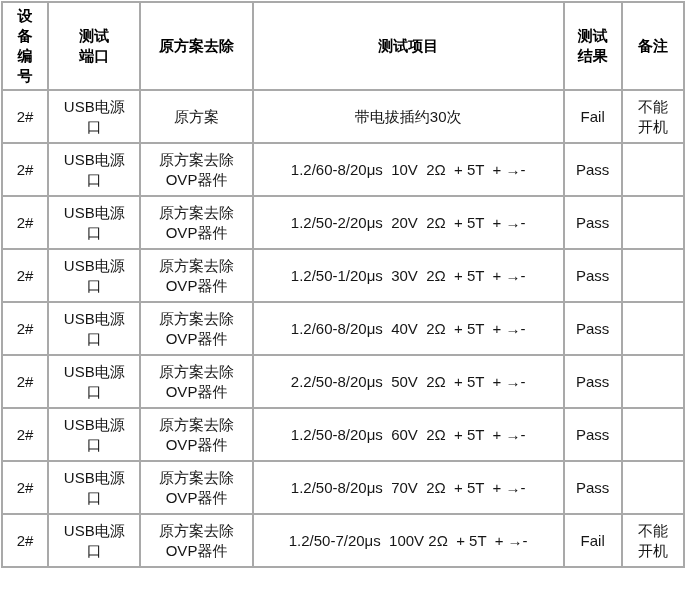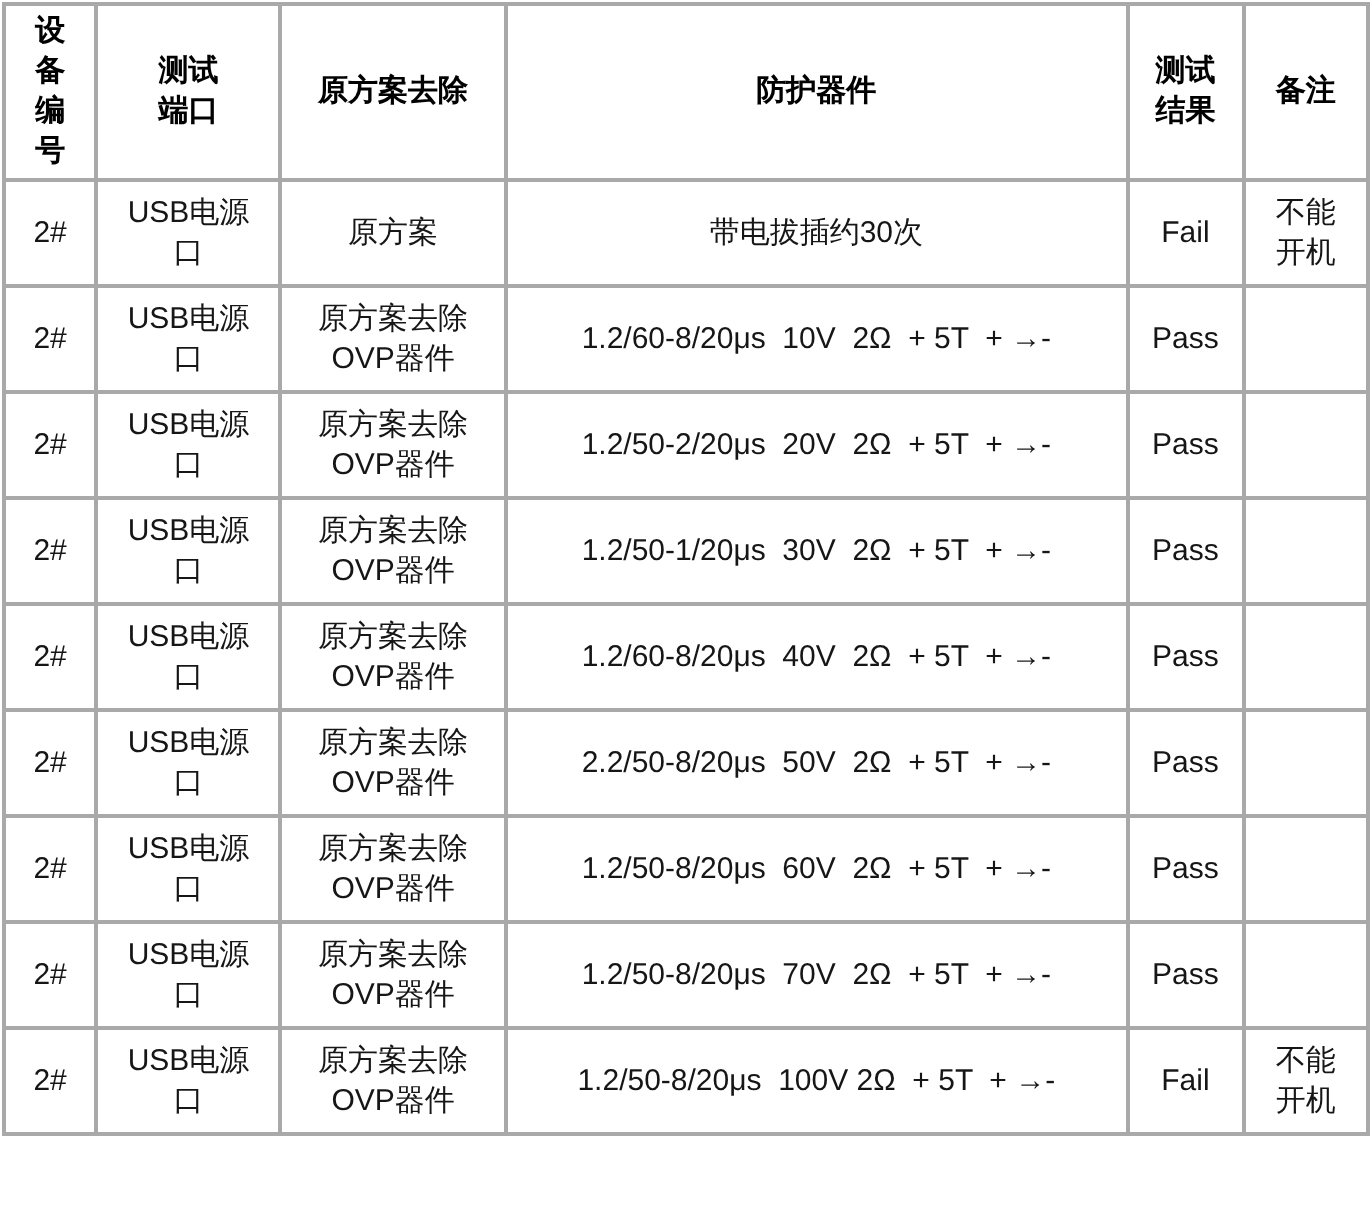--- a/index.html
+++ b/index.html
@@ -60,21 +60,21 @@
   </colgroup>
   <thead>
     <tr>
       <th>设
 备
 编
 号</th>
       <th>测试
 端口</th>
       <th>原方案去除</th>
-      <th>防护器件</th>
+      <th>测试项目</th>
       <th>测试
 结果</th>
       <th>备注</th>
     </tr>
   </thead>
   <tbody>
     <tr>
       <td>2#</td>
       <td>USB电源
 口</td>
@@ -153,19 +153,19 @@
       <td>1.2/50-8/20μs  70V  2Ω  + 5T  + →-</td>
       <td>Pass</td>
       <td></td>
     </tr>
     <tr>
       <td>2#</td>
       <td>USB电源
 口</td>
       <td>原方案去除
 OVP器件</td>
-      <td>1.2/50-8/20μs  100V 2Ω  + 5T  + →-</td>
+      <td>1.2/50-7/20μs  100V 2Ω  + 5T  + →-</td>
       <td>Fail</td>
       <td>不能
 开机</td>
     </tr>
   </tbody>
 </table>
 
 </body></html>

